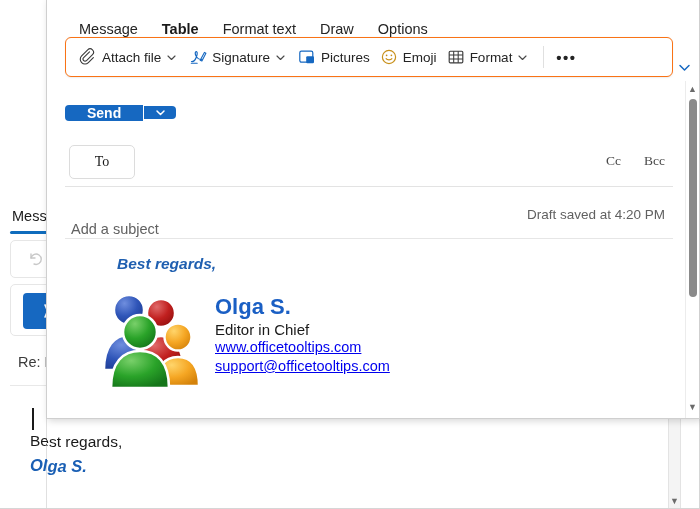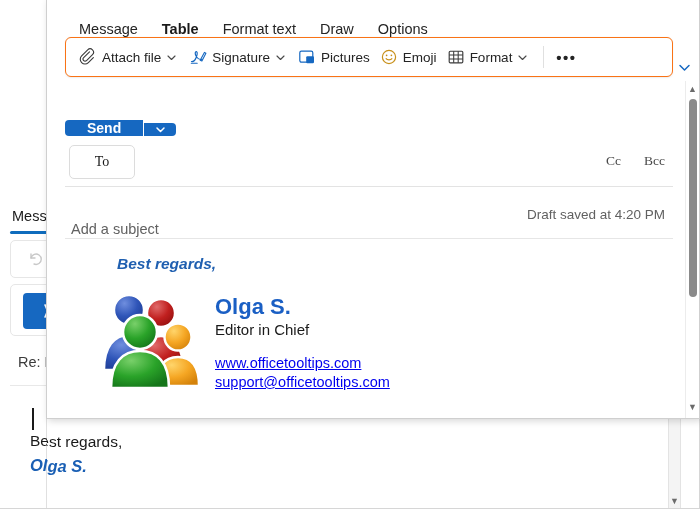--- a/index.html
+++ b/index.html
@@ -260,21 +260,21 @@
     align-items: center;
     justify-content: center;
   }
 
   
   .send-row {
     position: absolute;
     left: 18px; top: 90px;
     height: 47px;
     display: flex;
-    align-items: flex-end;
+    align-items: center;
   }
   .send-btn {
     background: #1668c1;
     color: #ffffff;
     font-size: 14px;
     font-weight: bold;
     border: none;
     border-radius: 4px 0 0 4px;
     padding: 0 22px;
     display: flex;
@@ -394,21 +394,20 @@
     white-space: nowrap;
   }
   .sig-title {
     font-family: "Liberation Sans", sans-serif;
     font-size: 15px;
     color: #1a1a1a;
     margin-top: 2px;
     white-space: nowrap;
   }
   .sig-links {
-    margin-top: 16px;
   }
   .sig-link {
     display: block;
     font-family: "Liberation Sans", sans-serif;
     font-size: 14.5px;
     color: #0000ee;
     text-decoration: underline;
     line-height: 1.28;
     white-space: nowrap;
     cursor: default;

